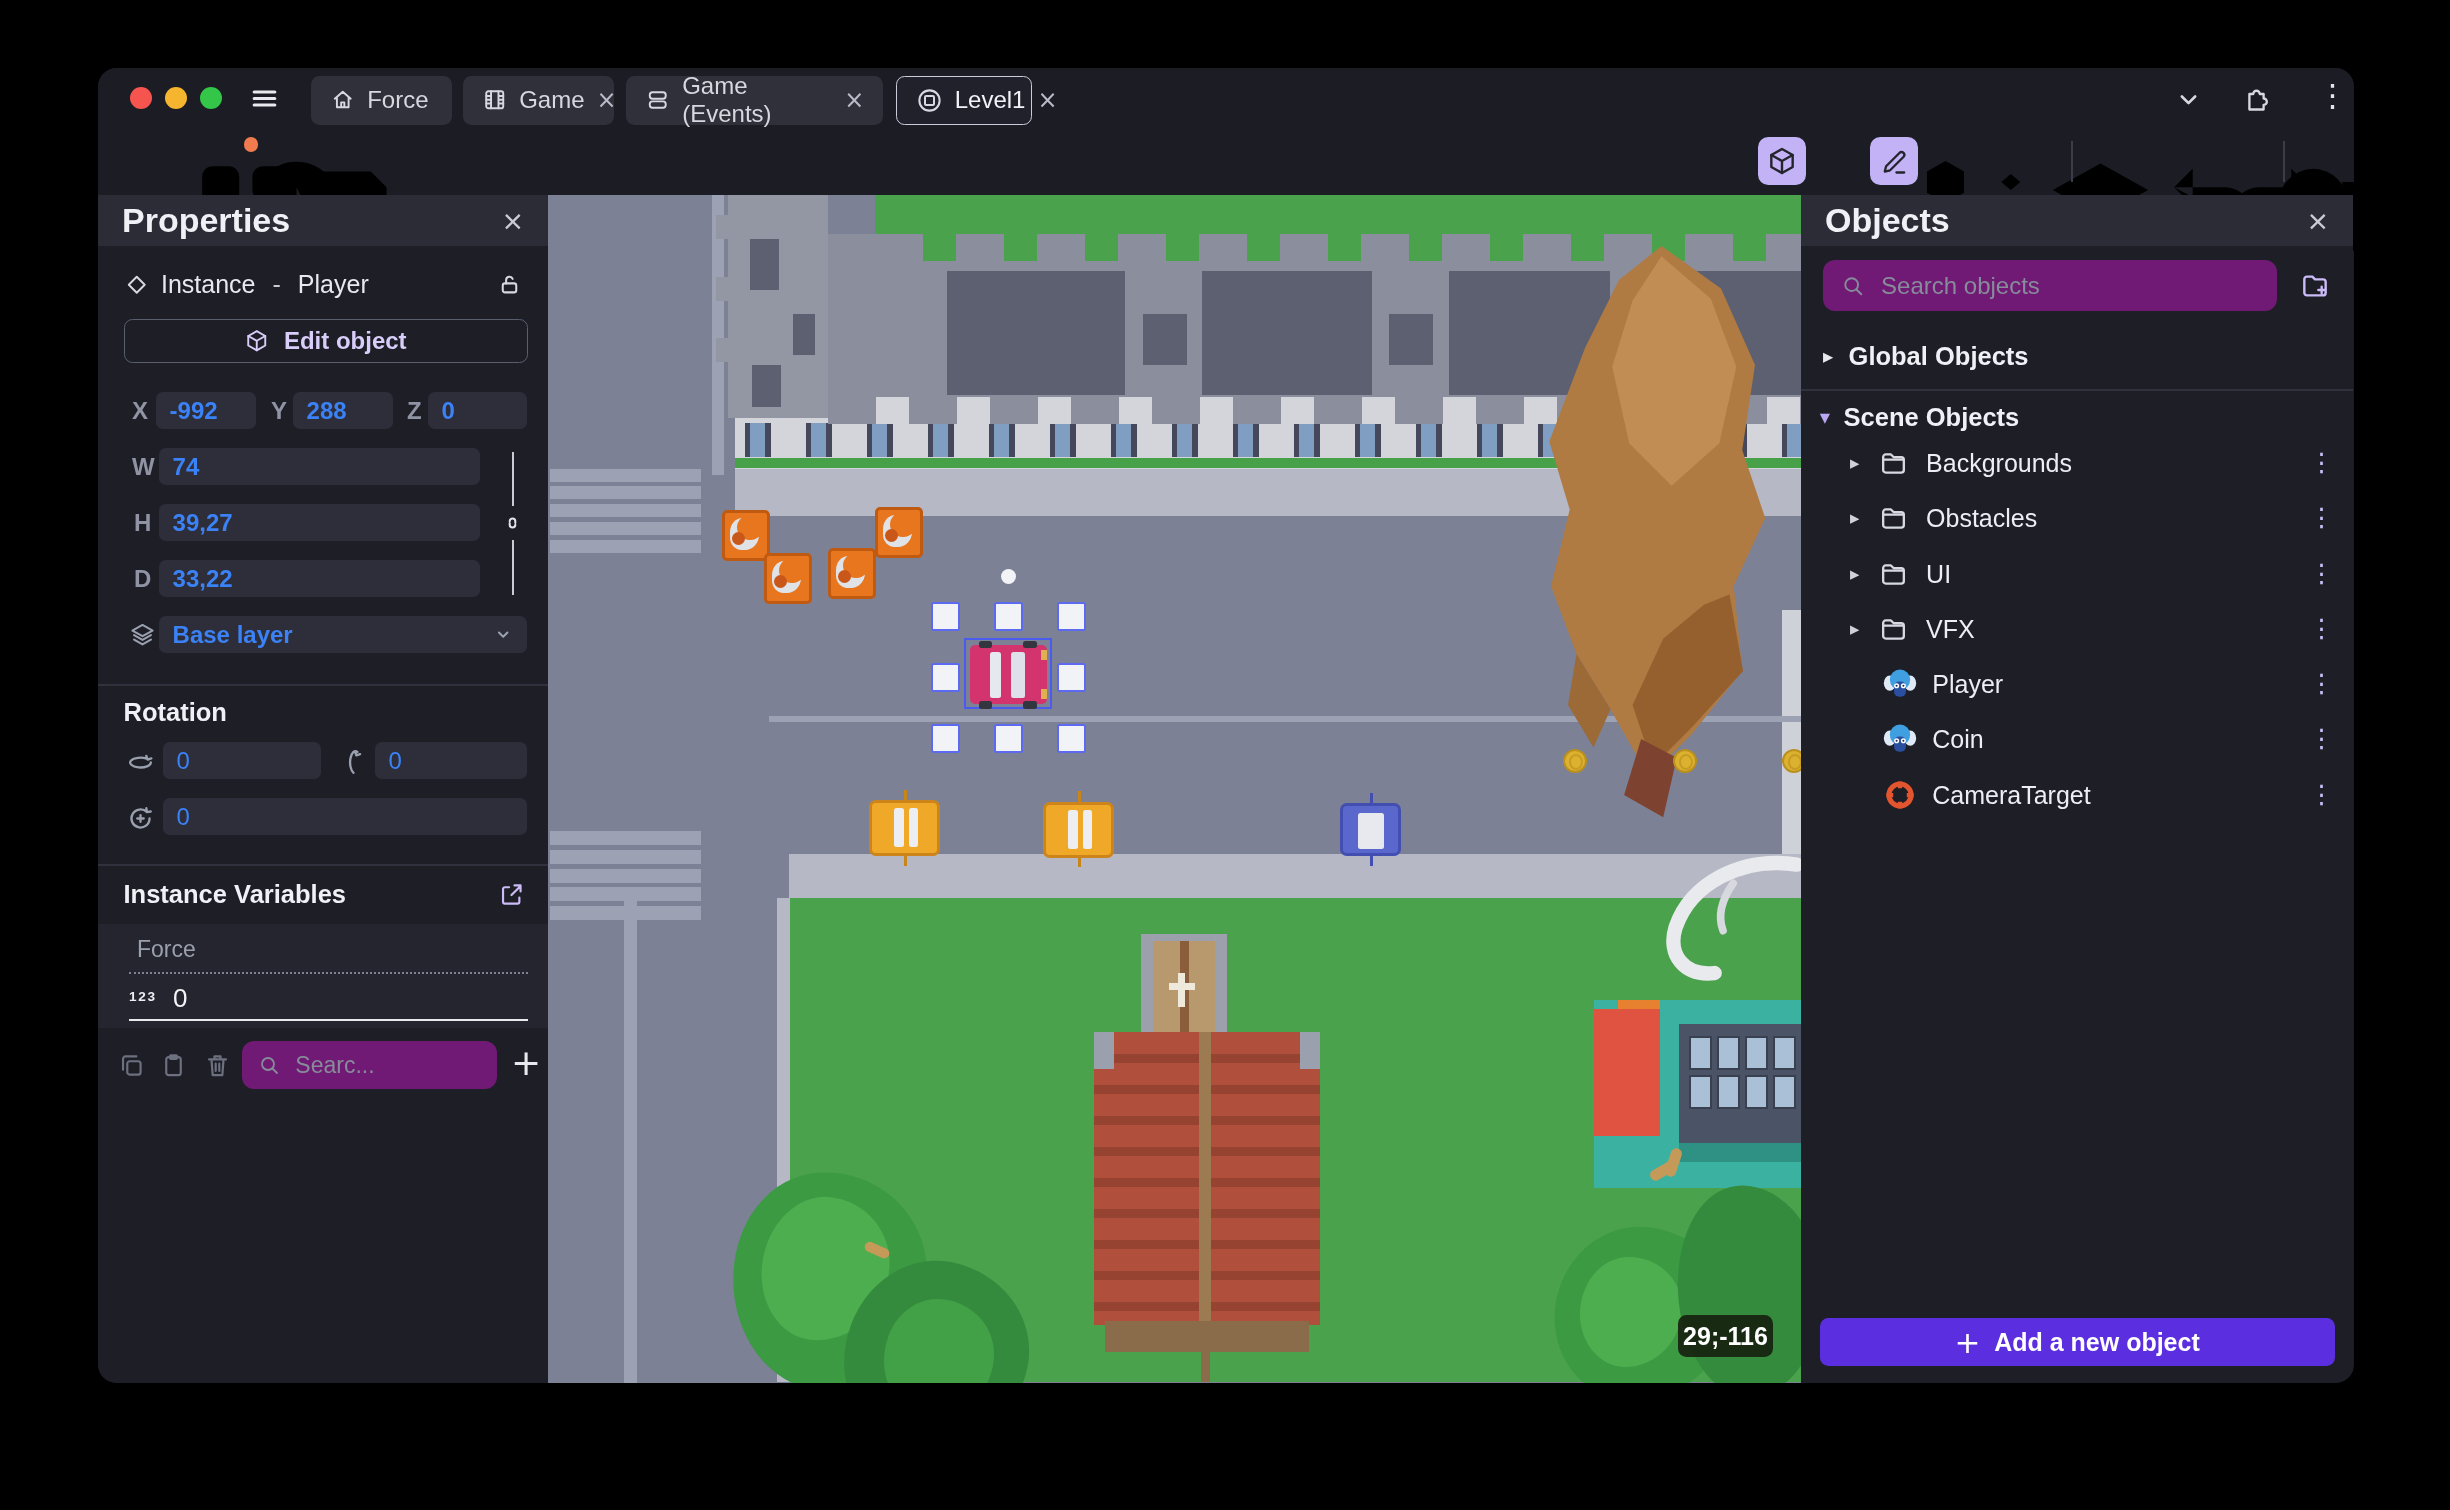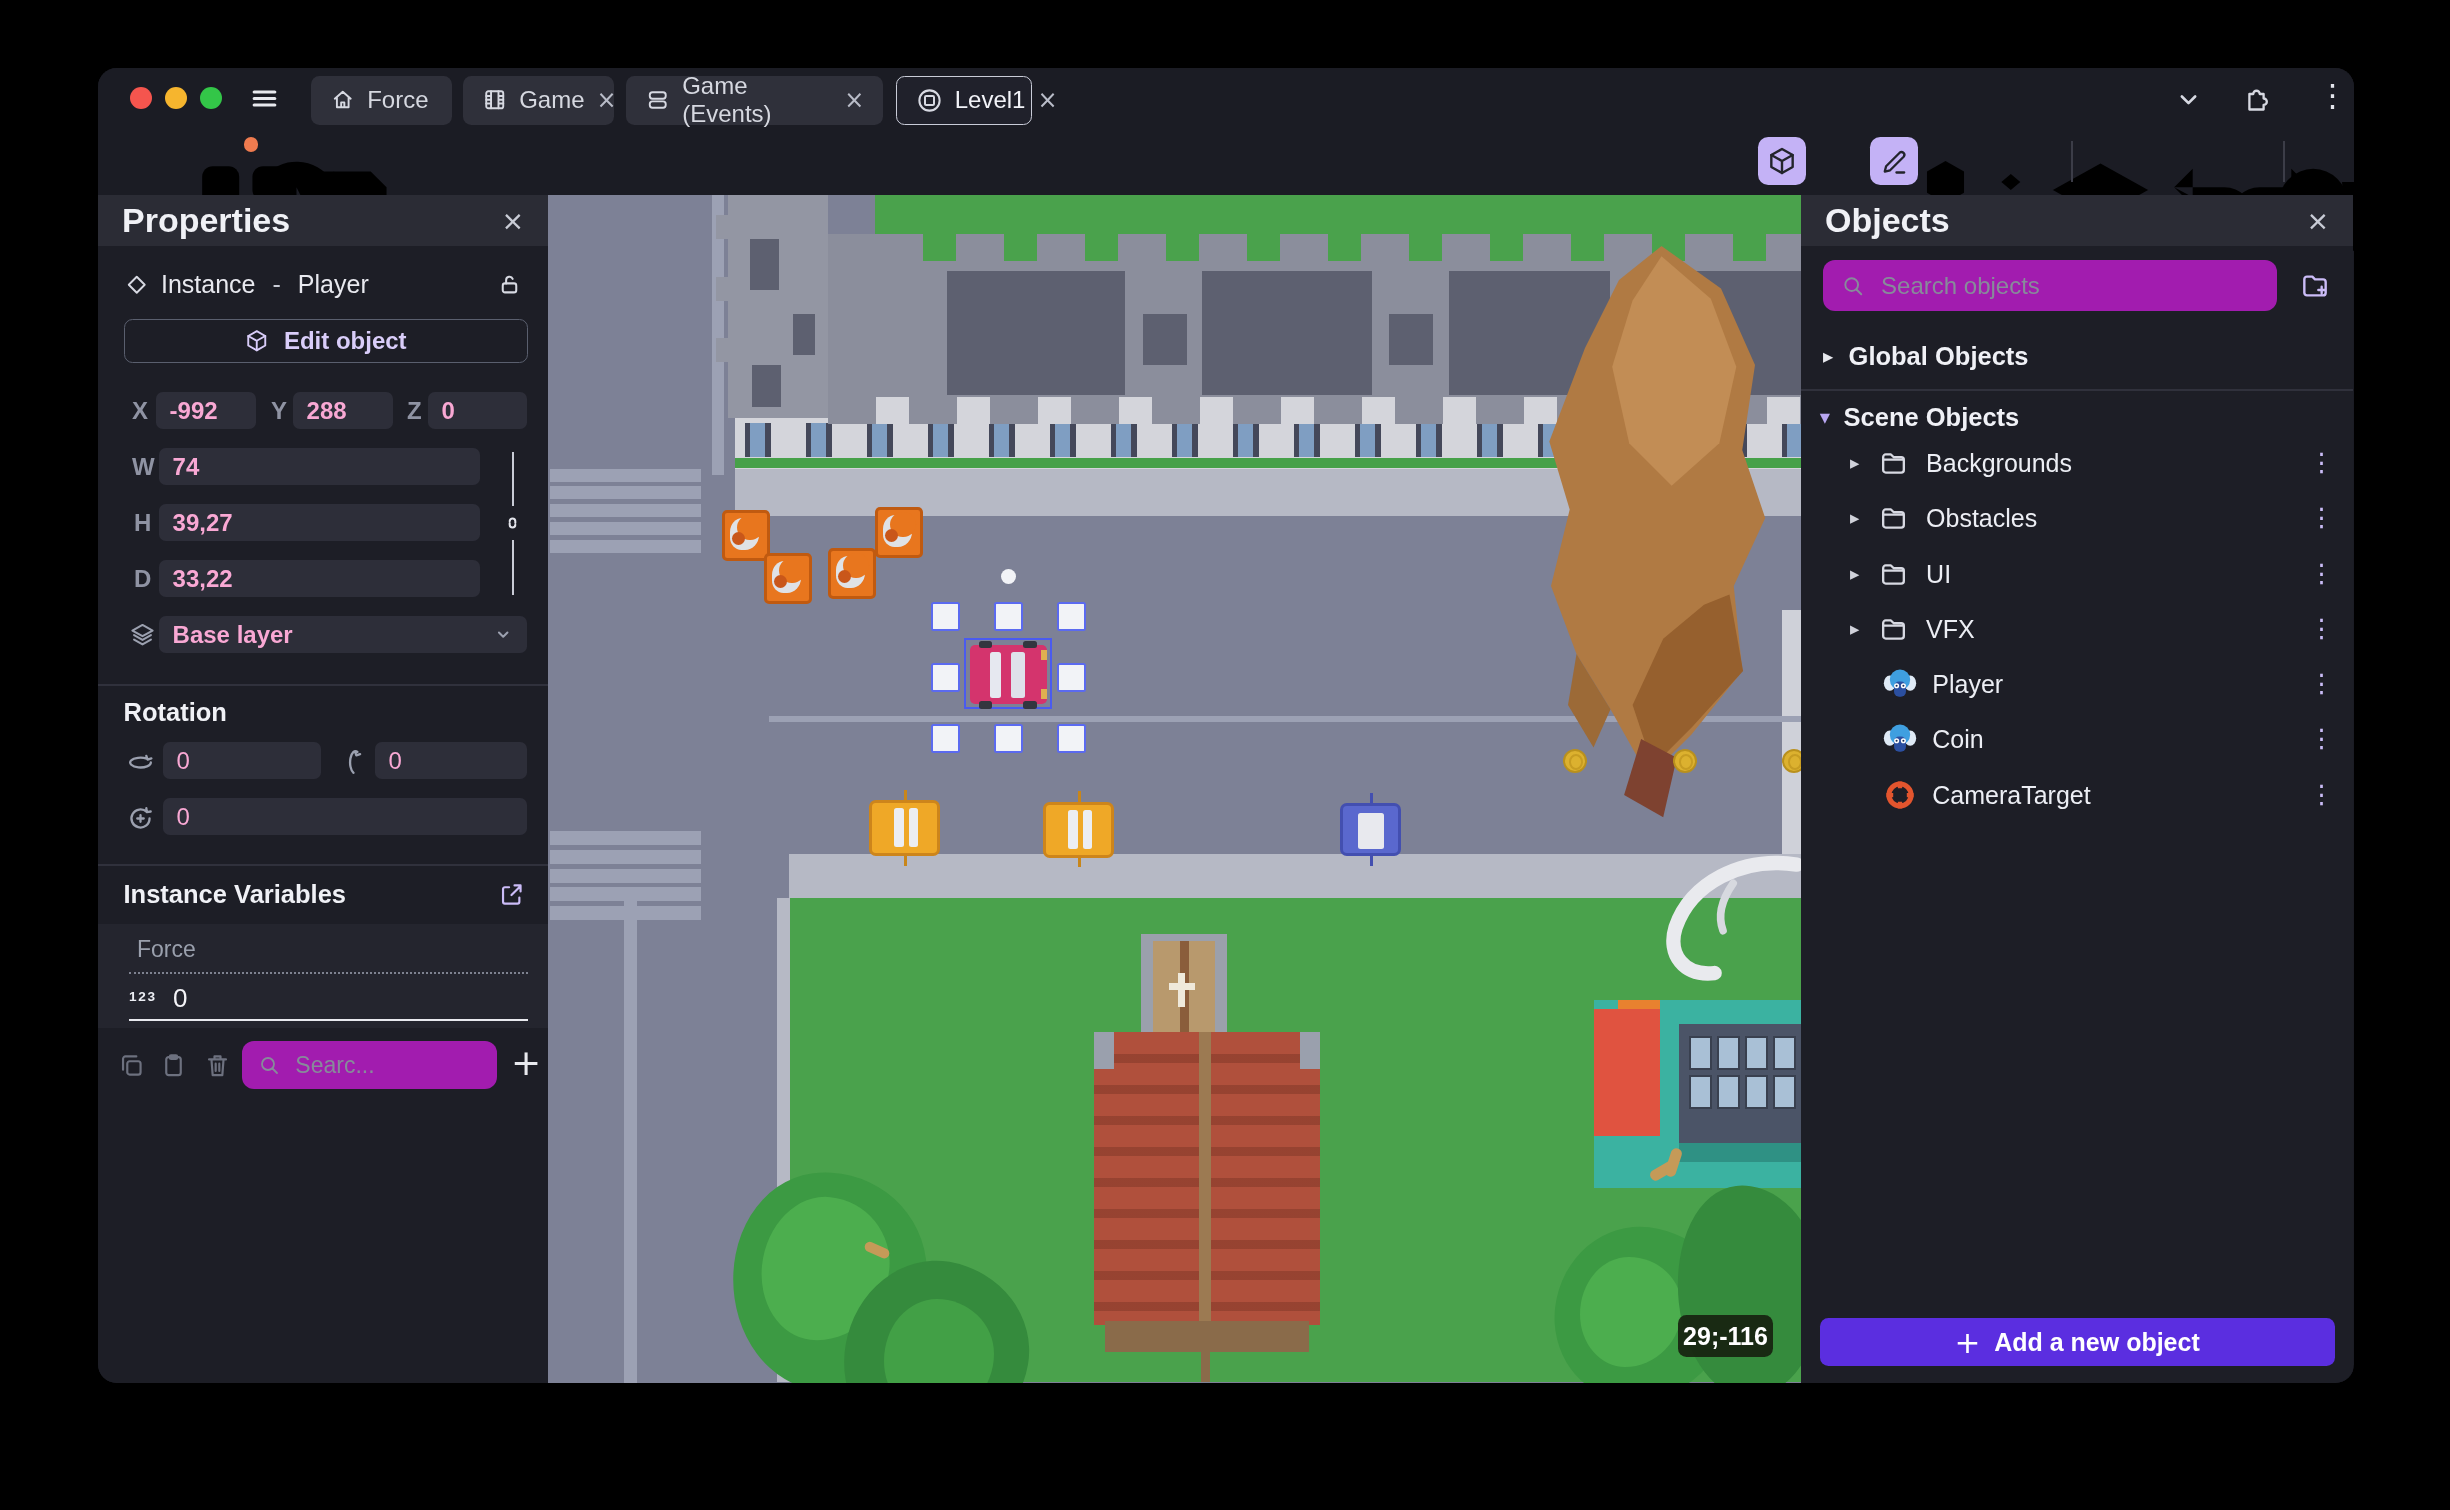--- a/index.html
+++ b/index.html
@@ -29,26 +29,26 @@
   .btn-preview{position:absolute;left:946px;top:68px;width:203px;height:51px;border:1.7px solid #6b6e7b;
     border-radius:8.5px;display:flex;align-items:center;box-sizing:border-box;color:#eceaf2}
   .btn-share{position:absolute;left:1177px;top:68px;width:133px;height:51px;background:#5b2ee0;border-radius:8.5px;
     display:flex;align-items:center;justify-content:center;gap:12px;color:#fff}
   
   .panel{position:absolute;top:127px;height:1188px;background:#1d1e26;color:#e8e9ef}
   .panel-header{position:absolute;left:0;top:0;right:0;height:51px;background:#2b2c35;
     display:flex;align-items:center;justify-content:space-between;padding:0 24px;box-sizing:border-box}
   .panel-title{font-size:34px;font-weight:700;color:#f0f1f6}
   .xclose{font-size:27px;color:#c9ccd6;cursor:pointer}
-  .inp{background:#2d2e39;border:none;border-radius:6.8px;color:#f9a8d4;font:700 24px "Liberation Sans",sans-serif;
+  .inp{background:#2d2e39;border:none;border-radius:6.8px;color:#3b82f6;font:700 24px "Liberation Sans",sans-serif;
     padding:0 13.6px;height:37px;box-sizing:border-box;display:flex;align-items:center}
   .lbl{color:#8f93a3;font-size:24px;font-weight:700}
   .sect{font-size:25.5px;font-weight:700;color:#f0f1f6}
   .divider{position:absolute;left:0;right:0;height:1.7px;background:#30313c}
-  .pill{background:#a21caf;border-radius:12px;display:flex;align-items:center;color:#878b9a}
+  .pill{background:#701a75;border-radius:12px;display:flex;align-items:center;color:#878b9a}
   .pill input{background:transparent;border:none;outline:none;color:#e8e9ef;font:400 23px "Liberation Sans",sans-serif;width:100%}
   .pill input::placeholder{color:#878b9a}
   
   .obj-row{position:absolute;left:0;width:552px;height:54px;display:flex;align-items:center}
   .kebab{position:absolute;right:18.7px;color:#cbbcf7;font-size:25.5px;letter-spacing:0}
   .obj-label{font-size:25px;color:#eceef4}
   .btn-add{position:absolute;left:18.7px;top:1123px;width:515px;height:48px;background:#5b2ee0;border-radius:8.5px;
     display:flex;align-items:center;justify-content:center;gap:13.6px;color:#fff;font-size:25px;font-weight:700}
   
   .canvas{position:absolute;left:450px;top:127px;width:1253px;height:1188px;overflow:hidden;background:#7d8196}

